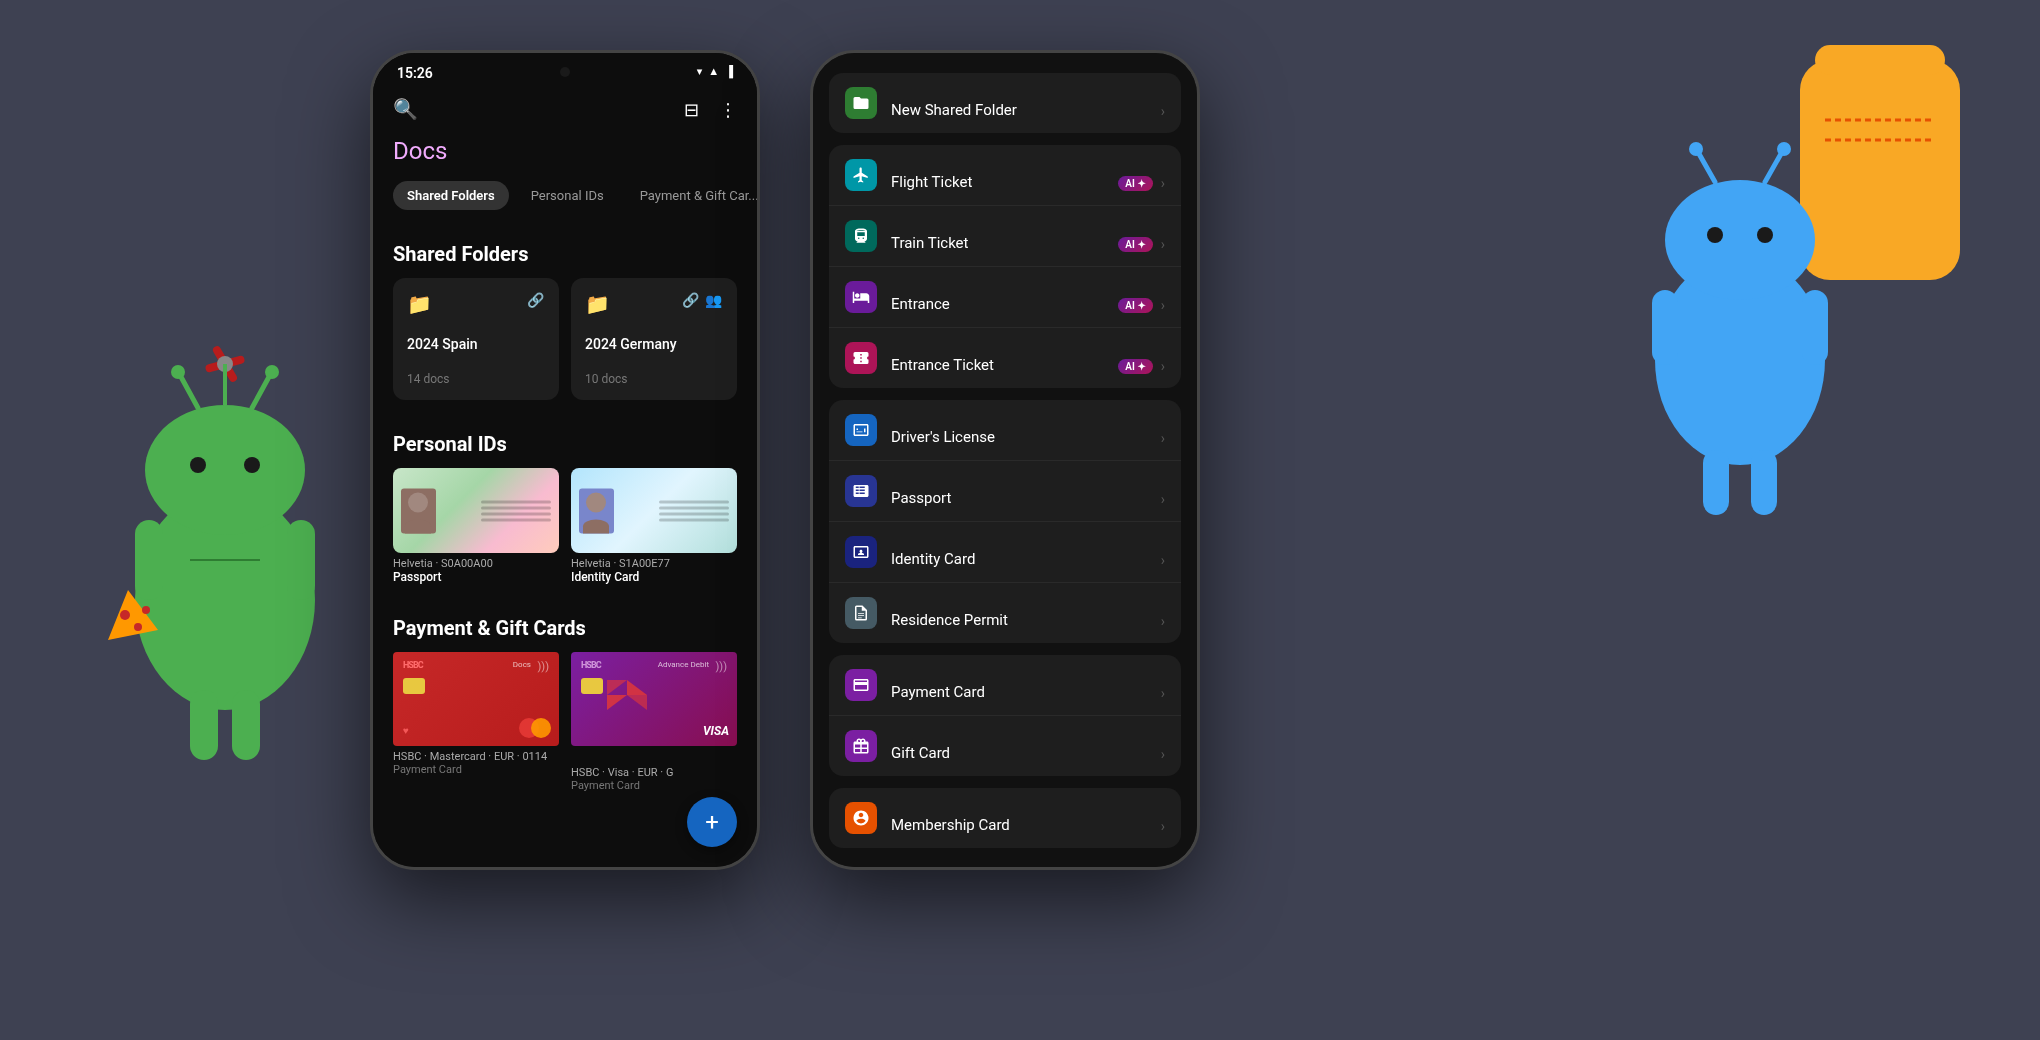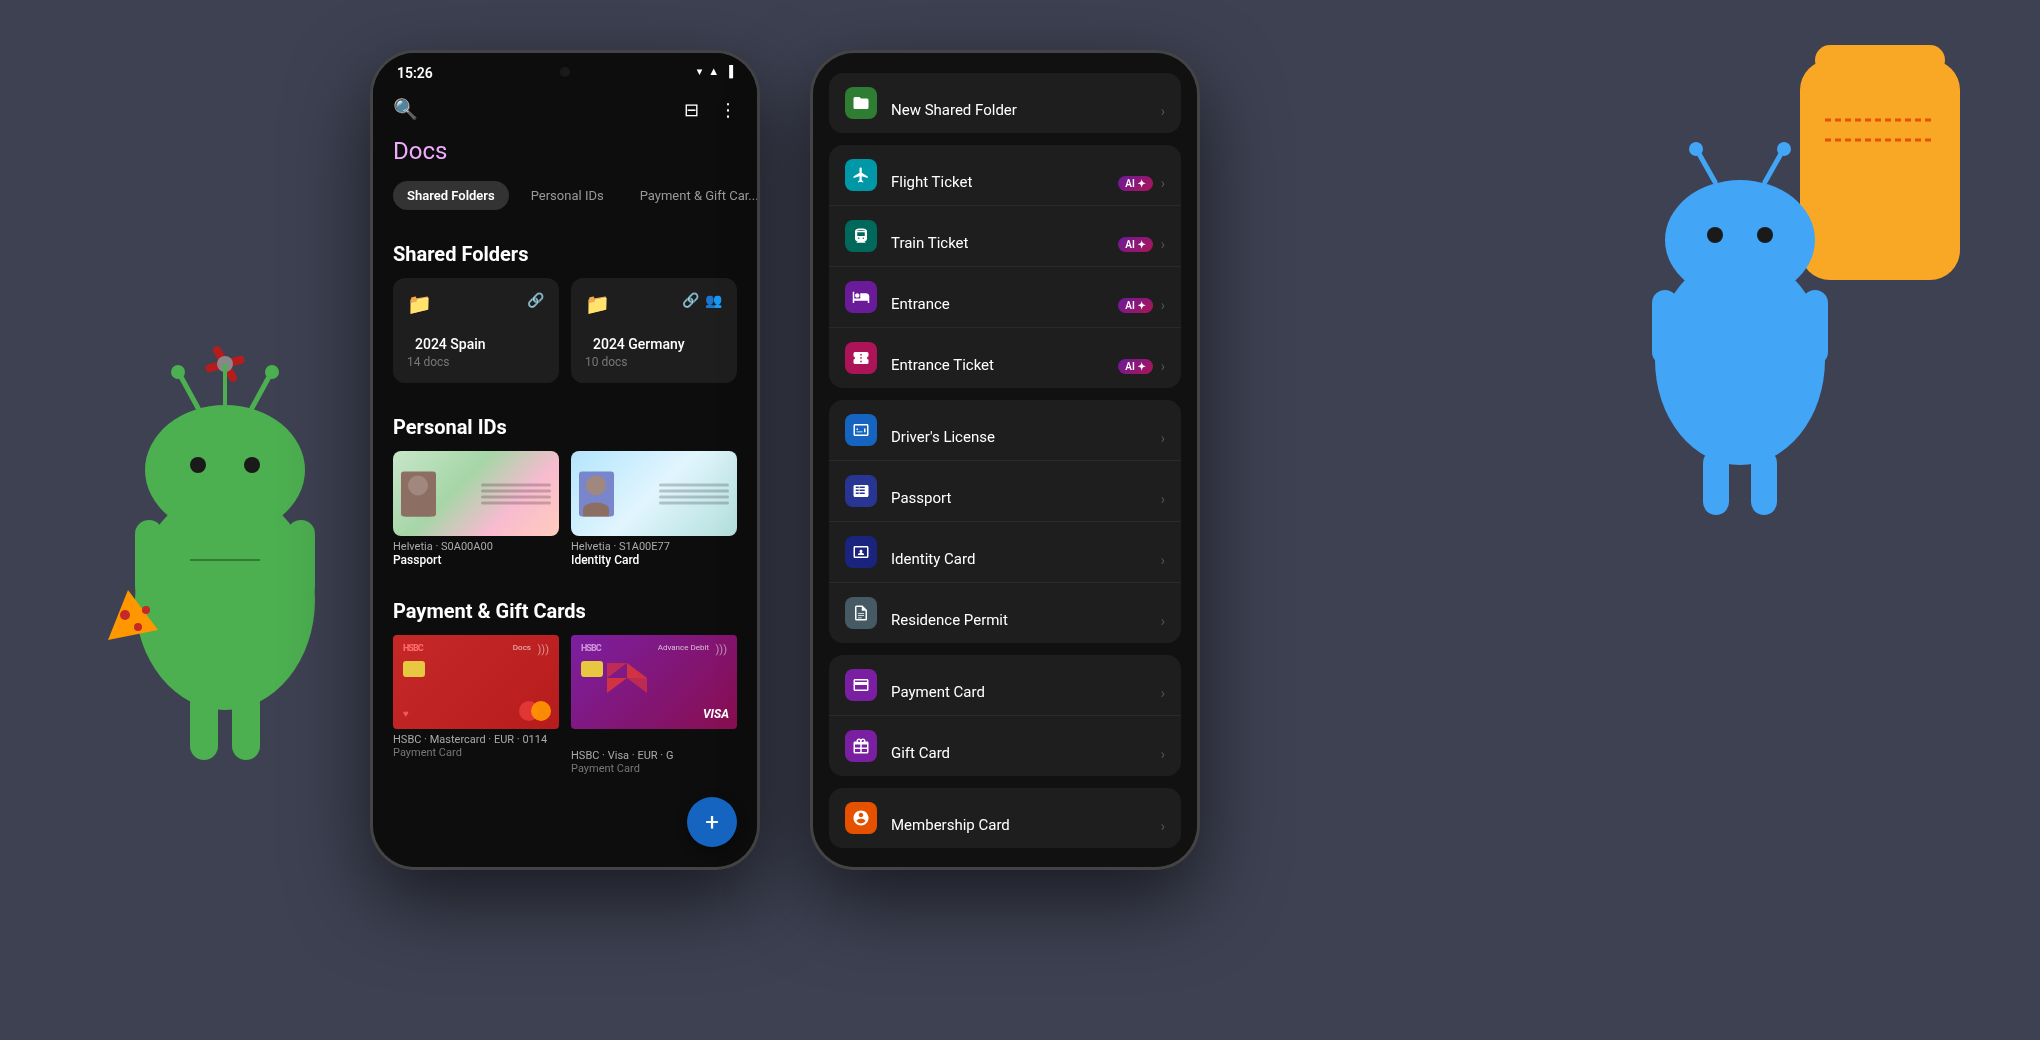--- a/index.html
+++ b/index.html
@@ -158,22 +158,22 @@
     }
     .folder-card-header {
       display: flex;
       justify-content: space-between;
       align-items: flex-start;
       margin-bottom: 20px;
     }
     .folder-icon { font-size: 20px; color: #aaa; }
     .folder-action-icons { display: flex; gap: 6px; }
     .folder-action-icon { font-size: 14px; color: #666; }
-    .folder-name { font-size: 14px; color: #fff; font-weight: 500; margin-left: 8px; }
-    .folder-count { font-size: 12px; color: #777; margin-top: 3px; }
+    .folder-name { font-size: 14px; color: #fff; font-weight: 500; }
+    .folder-count { font-size: 12px; color: #777; margin-top: 20px; }
 
     
     .ids-grid {
       display: flex;
       gap: 12px;
       padding: 0 20px;
     }
     .id-image {
       width: 100%;
       height: 85px;

